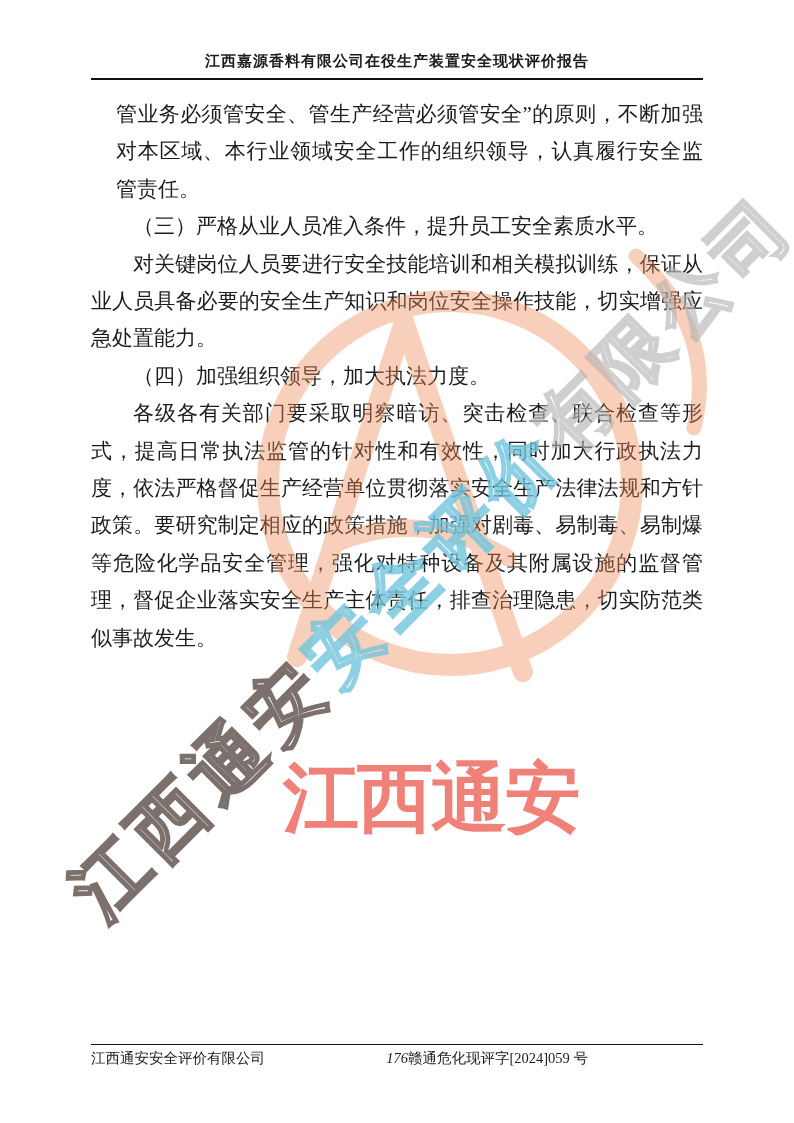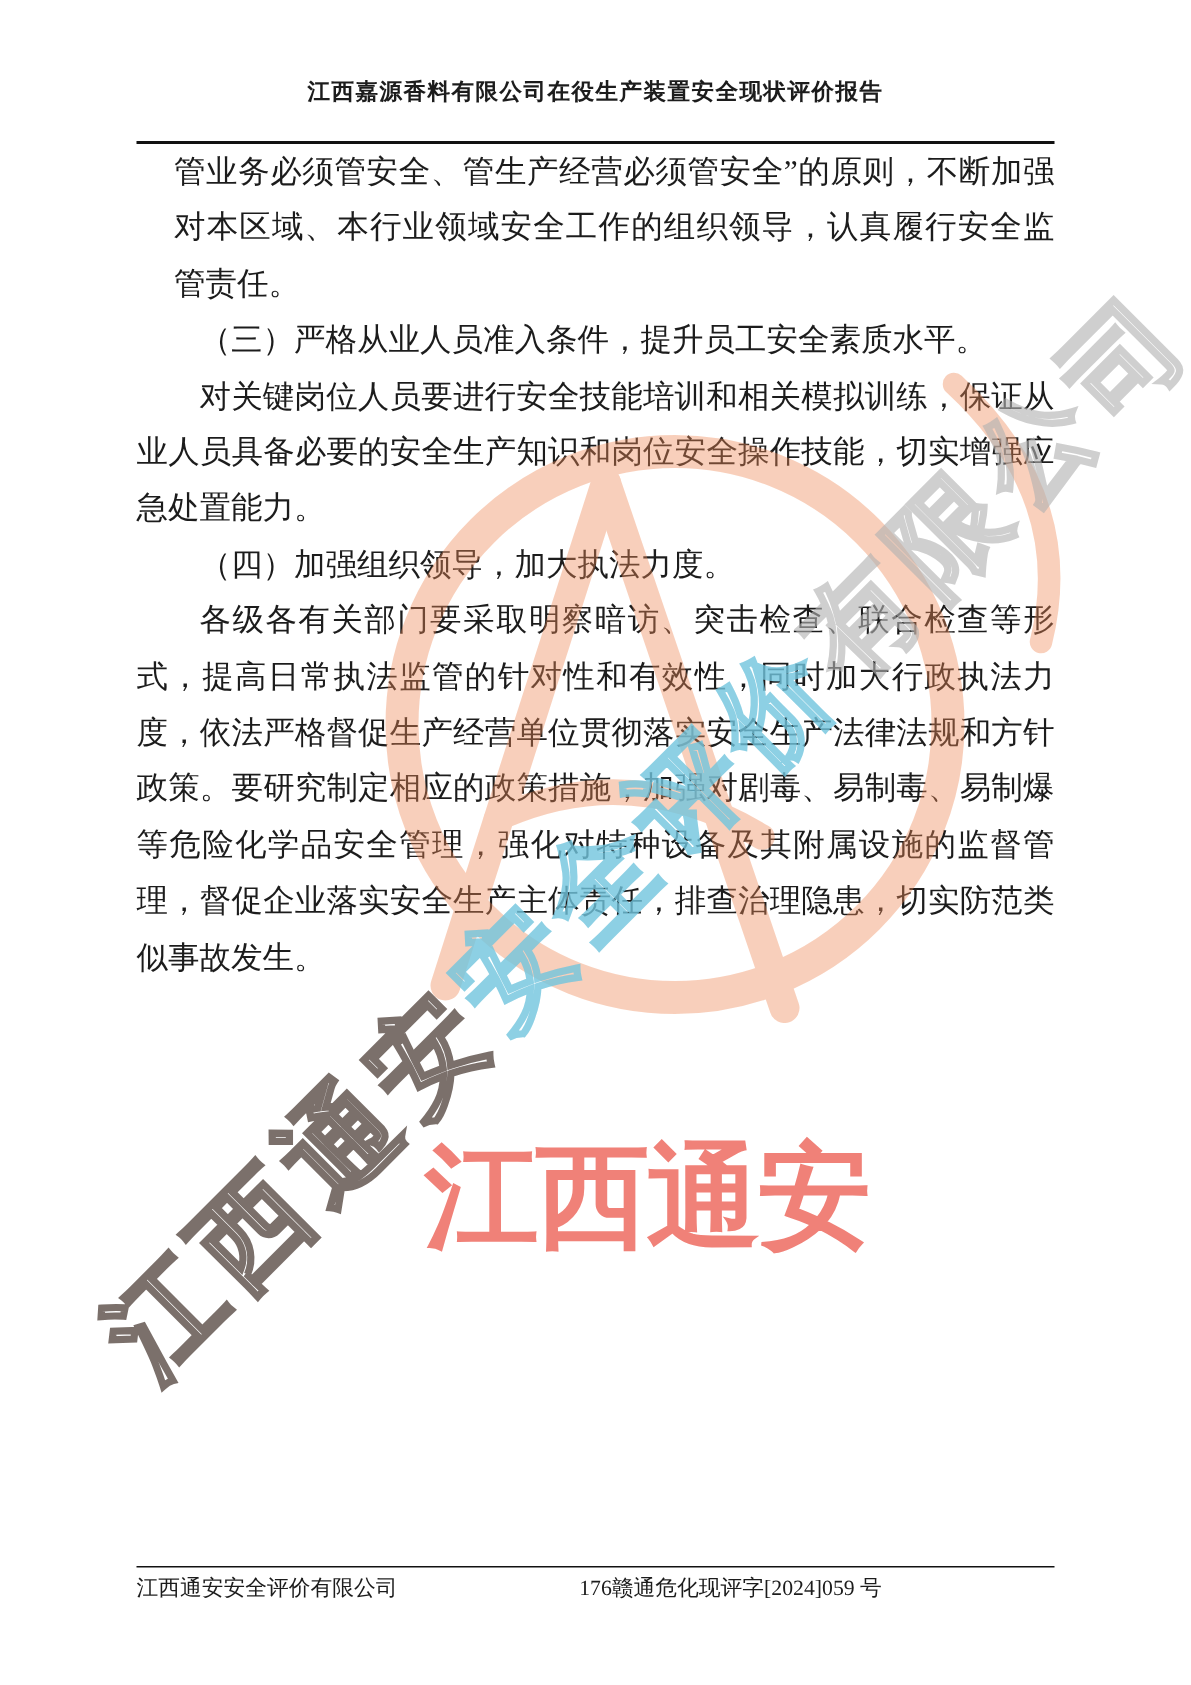--- a/index.html
+++ b/index.html
@@ -18,21 +18,21 @@
   
   .header {
     position: absolute;
     left: 91px;
     right: 91px;
     top: 52px;
     text-align: center;
     font-size: 15px;
     font-weight: bold;
     letter-spacing: 1px;
-    padding-bottom: 23px;
+    padding-bottom: 7px;
     border-bottom: 2.5px solid #111;
   }
 
   
   .doc-body {
     position: absolute;
     left: 91px;
     right: 91px;
     top: 96px;
     font-size: 21px;
@@ -50,21 +50,21 @@
     right: 91px;
     top: 1044px;
     border-top: 1.5px solid #111;
     padding-top: 4px;
     display: grid;
     grid-template-columns: 1fr auto 1fr;
     align-items: baseline;
     font-size: 14.5px;
   }
   .footer .f-left  { text-align: left; }
-  .footer .f-page  { text-align: left; }
+  .footer .f-page  { text-align: left; font-style: italic; }
   .footer .f-right { text-align: left; }
 
   
   .watermark-layer {
     position: absolute;
     inset: 0;
     pointer-events: none;
     z-index: 5;
   }
   .logo-svg { position: absolute; left: 0; top: 0; }

